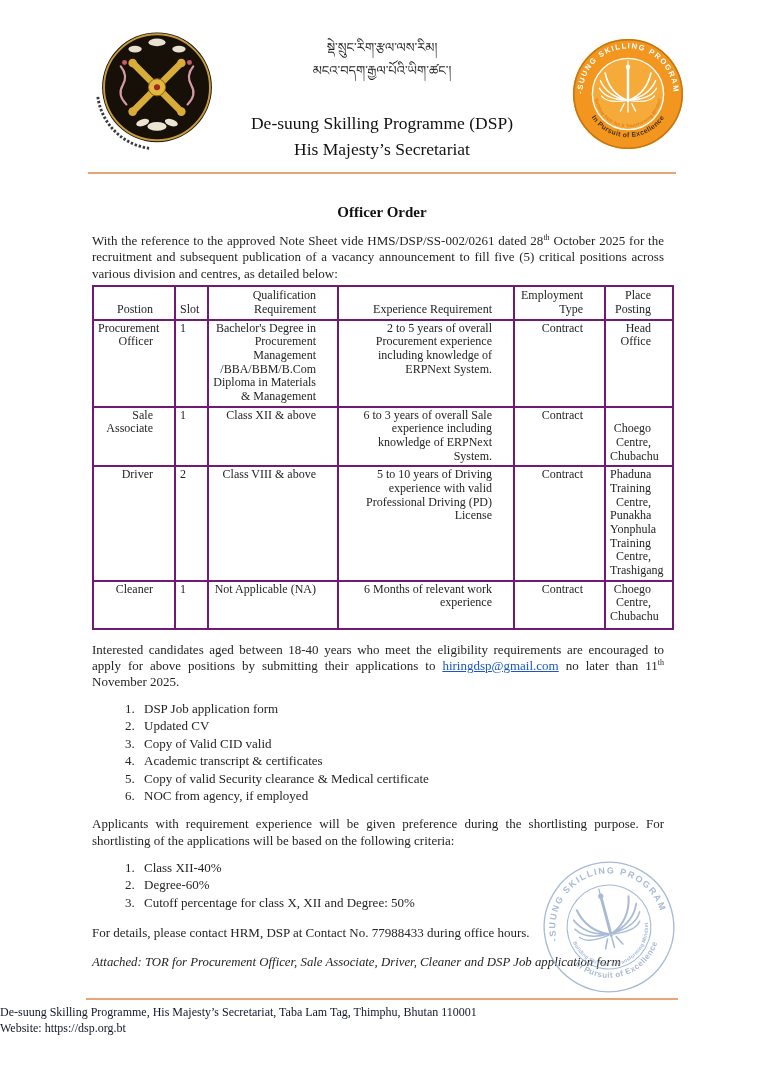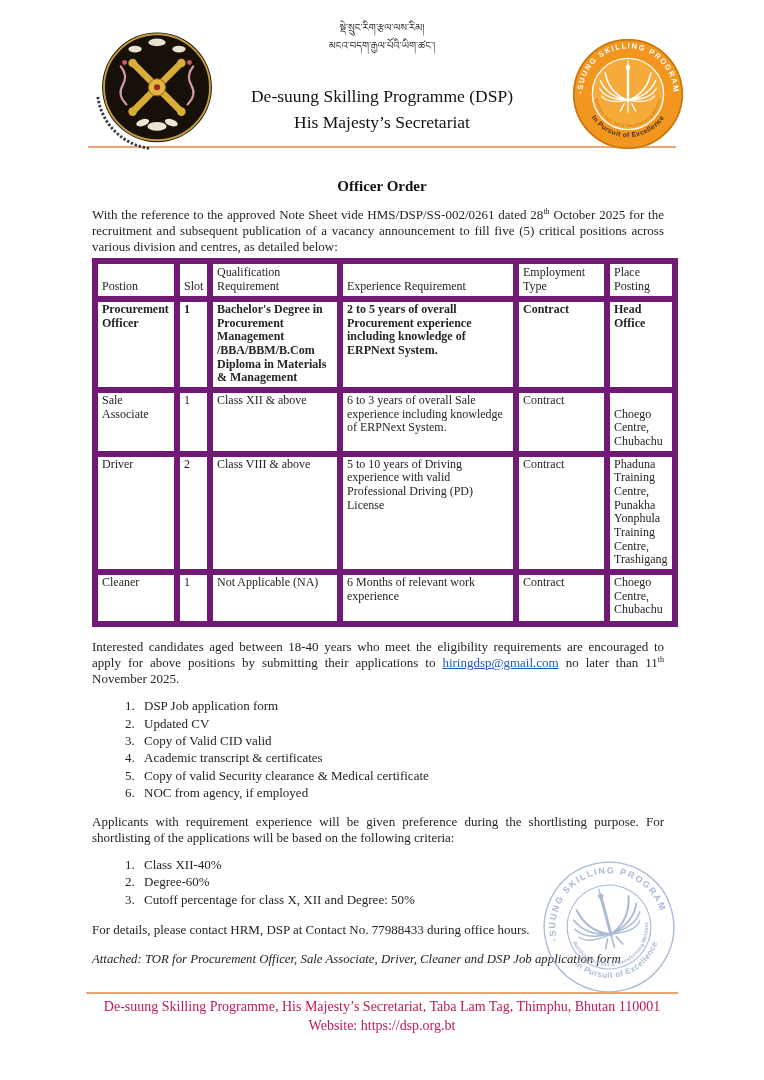--- a/index.html
+++ b/index.html
@@ -8,25 +8,25 @@
     width:764px;height:1080px;
     margin:0 auto;
     background:#ffffff;
     font-family:"Liberation Serif", serif;
     color:#242424;
     overflow:hidden;
   }
   
   .dzongkha{
     text-align:center;
-    padding-top:20px;
-    font-size:10px;
+    padding-top:36px;
+    font-size:13px;
     line-height:1.8;
     color:#1d1d1d;
-    font-family:Liberation Mono, monospace;
+    font-family:Liberation Serif, serif;
   }
   .emblem{position:absolute;left:94px;top:30px;width:126px;height:126px;}
   .seal{position:absolute;left:571px;top:37px;width:114px;height:114px;}
   .org-title{text-align:center;margin-top:27px;font-size:17.5px;line-height:1.5;color:#111;}
   .rule{height:2px;background:#E8A677;margin:10px 88px 0 88px;}
   .ref-row{
     display:flex;justify-content:space-between;align-items:baseline;
     margin:3px 92px 0 92px;
     font-weight:bold;font-size:14.5px;color:#151515;
   }
@@ -37,42 +37,42 @@
   .doc-heading{text-align:center;font-weight:bold;font-size:15px;margin-top:30px;color:#111;}
   .para{font-size:13px;line-height:1.24;text-align:justify;margin:12px 8px 0 0;}
   .email{color:#1A56C4;text-decoration:underline;}
   
   table.vacancy{
     border-collapse:collapse;table-layout:fixed;
     width:580px;margin-top:3px;
     font-size:12px;line-height:1.14;
   }
   table.vacancy th, table.vacancy td{
-    border:6px solid #701a75;
-    padding:1px 8px 2px 4px;
-    font-weight:normal;text-align:left;
+    border:2px solid #701a75;
+    padding:1px 21px 2px 4px;
+    font-weight:normal;text-align:right;
     overflow:hidden;
   }
   table.vacancy th{vertical-align:bottom;height:29px;}
   table.vacancy td{vertical-align:top;white-space:pre-line;}
   td.slot{text-align:right;padding-right:8px;}
-  tr.r1 td{height:80px;font-weight:bold;}
+  tr.r1 td{height:80px;}
   tr.r2 td{height:50px;margin-top:25px;}
   tr.r3 td{height:106px;}
   tr.r4 td{height:43px;}
   
   ol.doc-list{margin:10px 0 0 0;padding-left:46px;font-size:13px;line-height:1.34;}
   ol.doc-list li{padding-left:6px;}
   .contact-line{margin-top:14px;}
   .attached{font-style:italic;margin-top:14px;font-size:12.8px;}
   
   .watermark{position:absolute;left:542px;top:860px;width:134px;height:134px;transform:rotate(-15deg);opacity:.8;}
   .footer{position:absolute;left:0;right:0;bottom:44px;}
   .footer-rule{height:2px;background:#E8A677;margin:0 86px 4px 86px;}
-  .footer-text{text-align:center;font-size:14px;line-height:1.35;color:#be185d;}
+  .footer-text{font-size:12px;line-height:1.35;color:#0f172a;}
   
   .arc-top{font-family:"Liberation Sans",sans-serif;font-size:8px;font-weight:bold;letter-spacing:1.5px;}
   .arc-bottom{font-family:"Liberation Sans",sans-serif;font-size:7.2px;font-weight:bold;letter-spacing:.4px;}
   .arc-motto{font-family:"Liberation Sans",sans-serif;font-size:4.6px;font-weight:bold;letter-spacing:.2px;}
   .seal .arc-top{fill:#ffffff;}
   .seal .arc-bottom{fill:#46320F;}
   .seal .arc-motto{fill:#DD7F10;}
   .watermark .arc-top,.watermark .arc-bottom,.watermark .arc-motto{fill:#94A9CB;}
 </style>
 </head>

